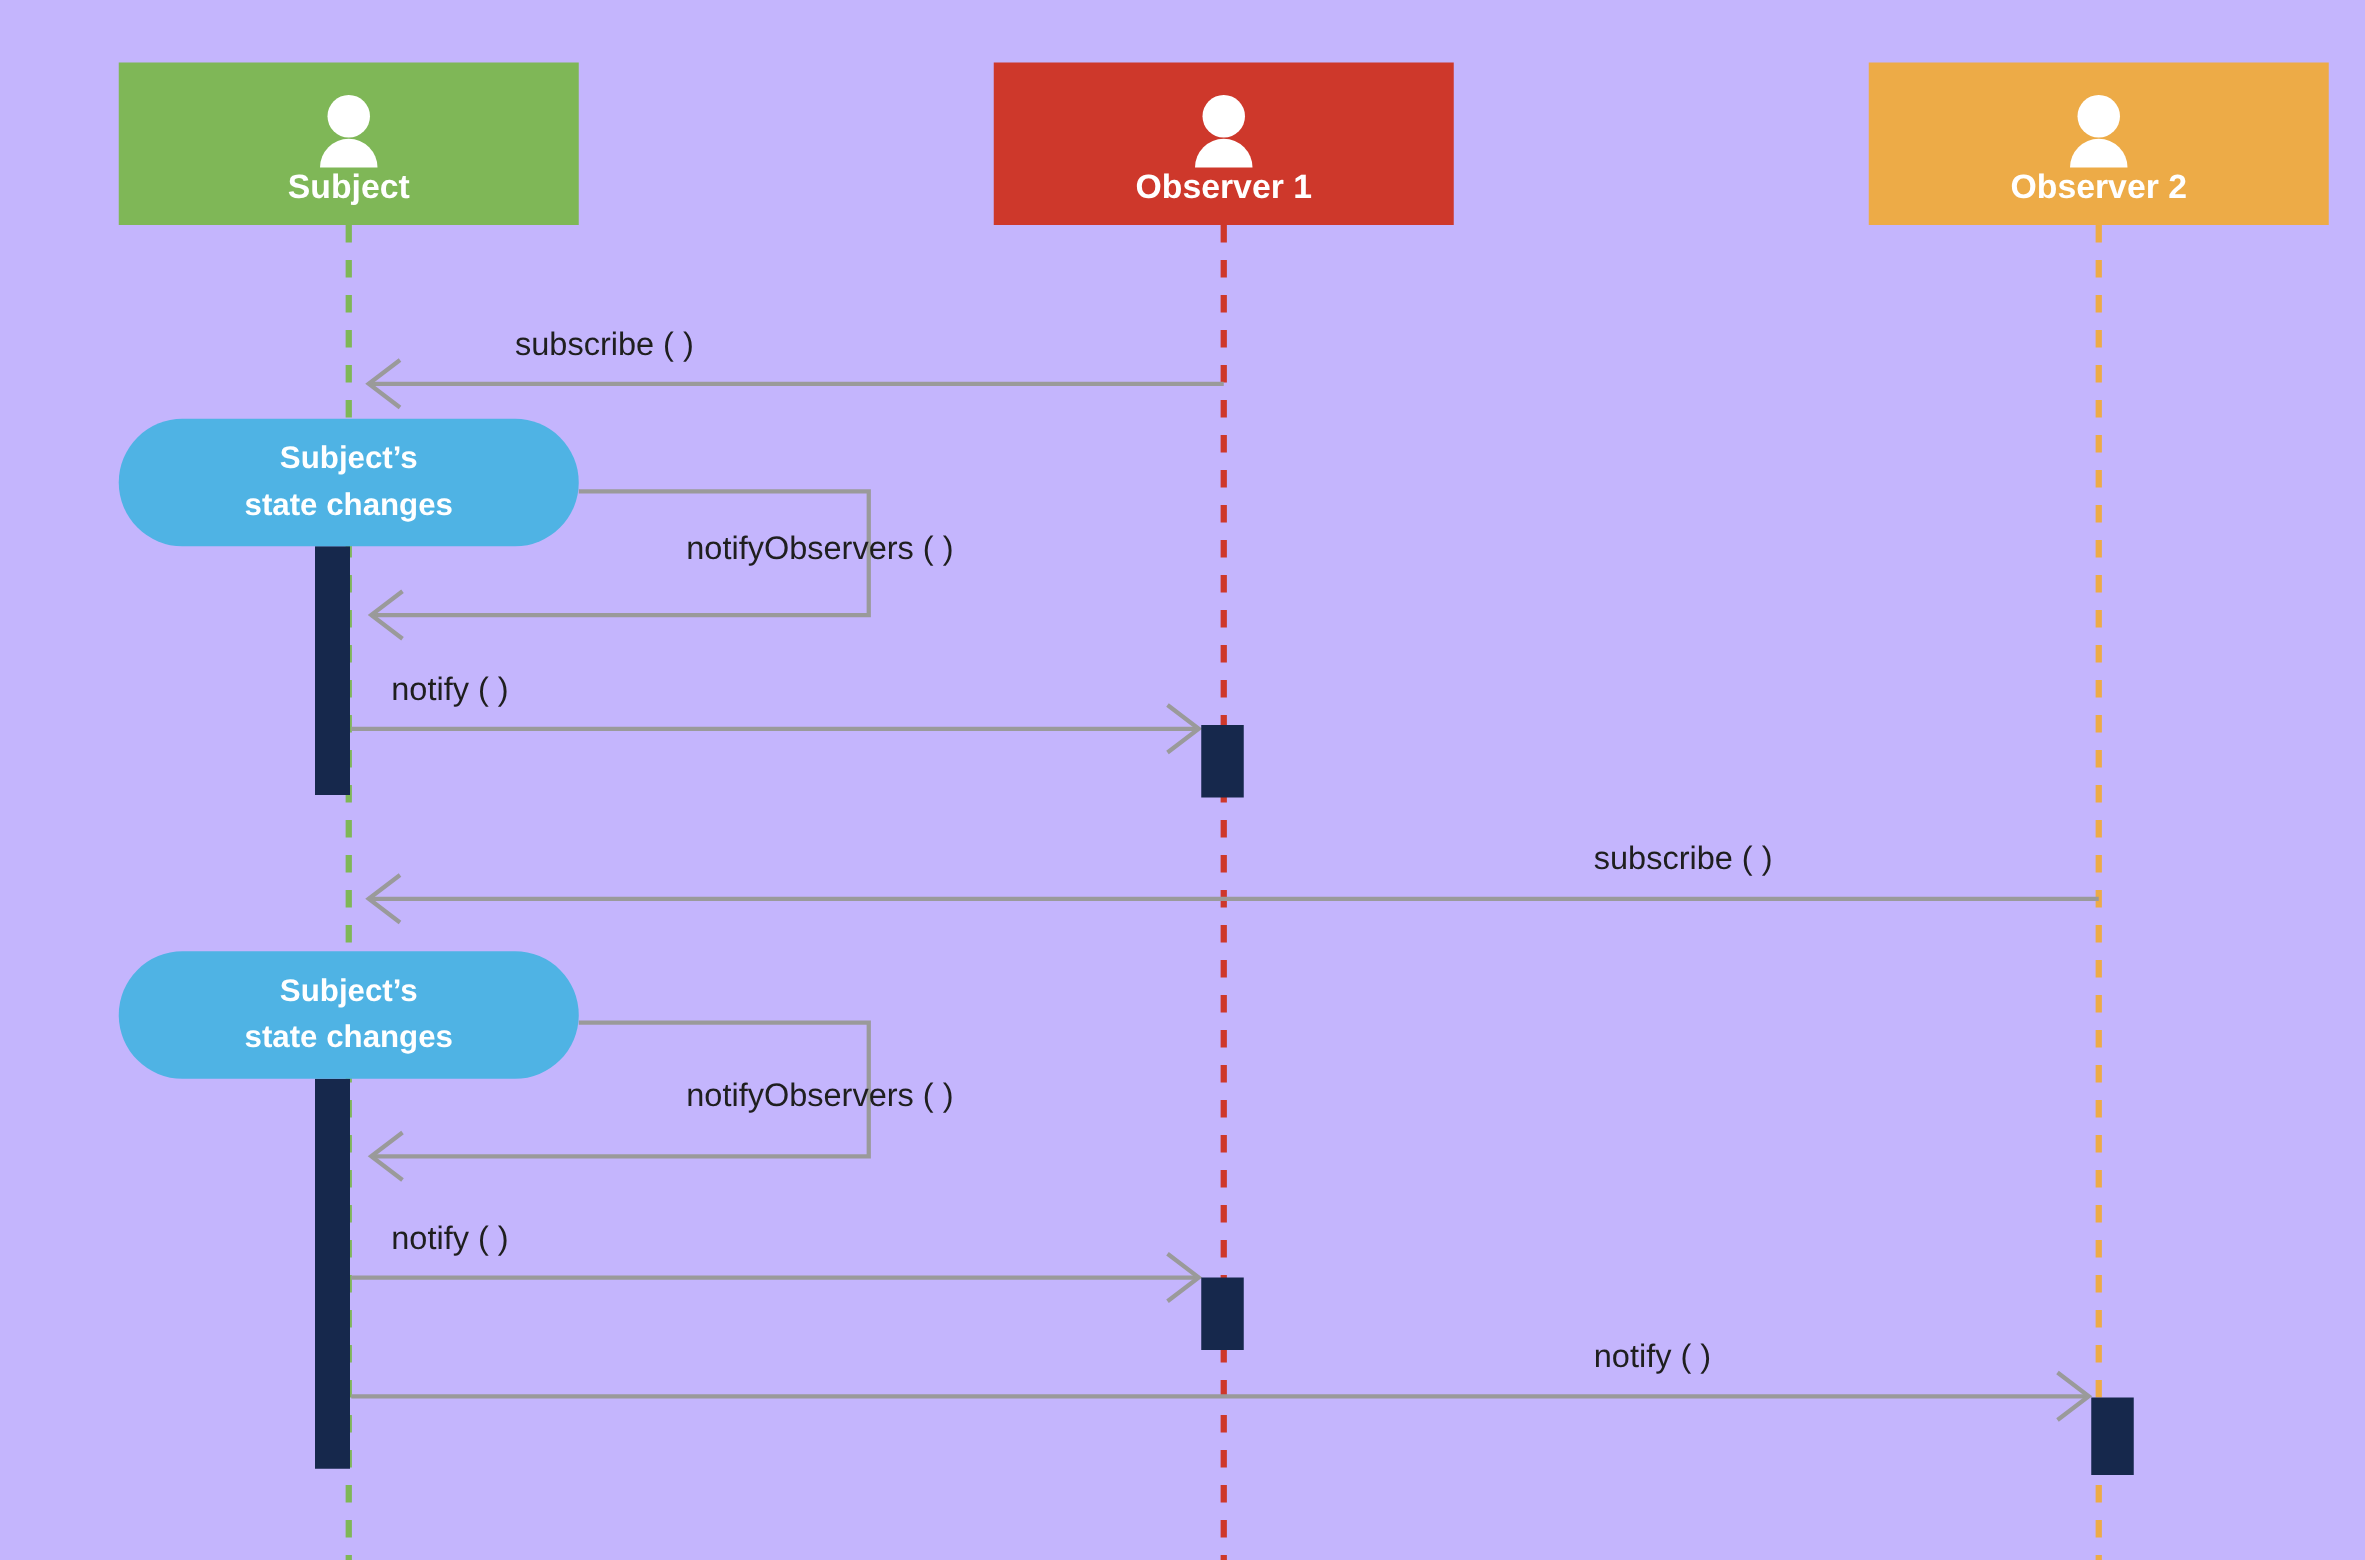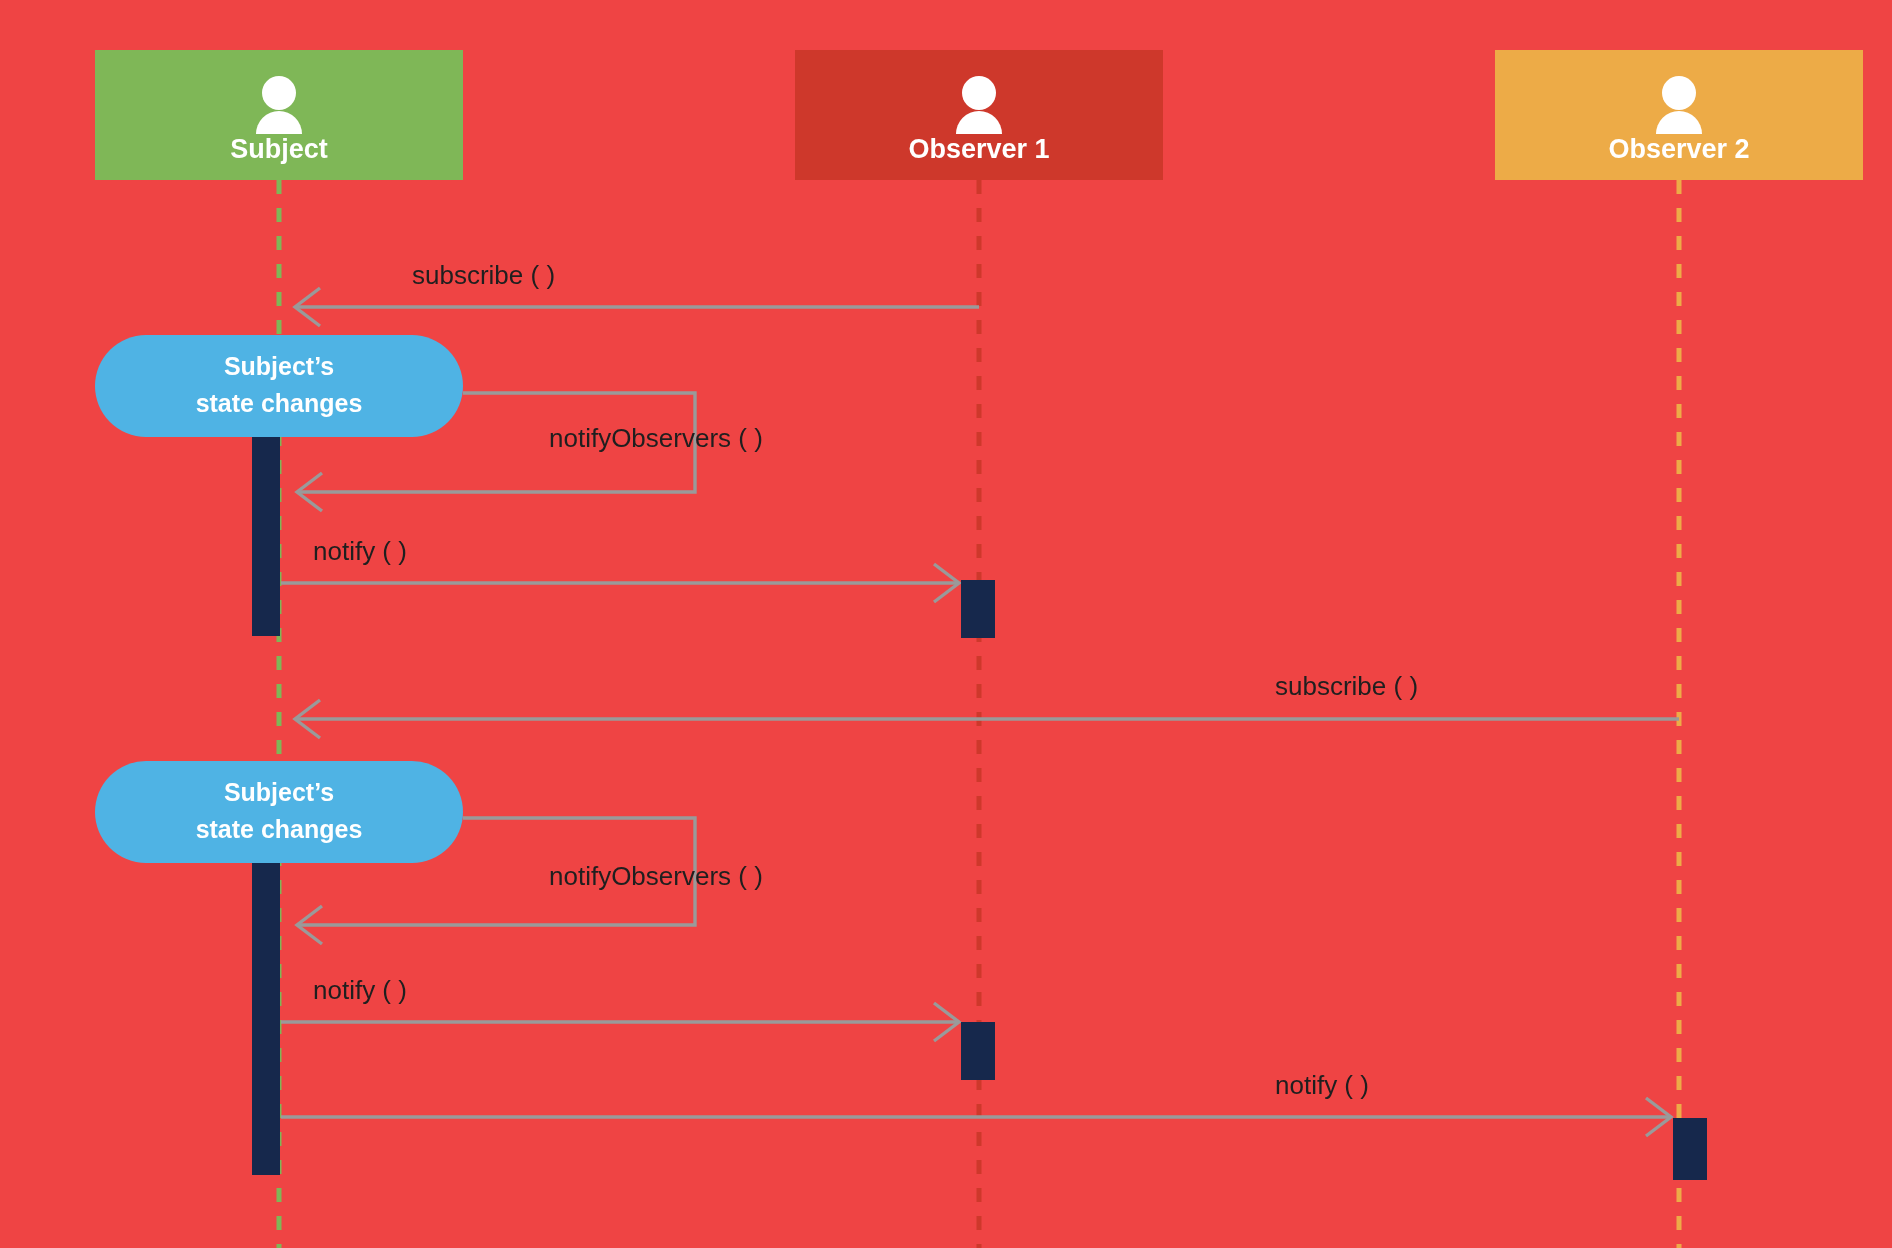--- a/index.html
+++ b/index.html
@@ -11,21 +11,21 @@
   body {
     width: 1892px;
     height: 1248px;
     font-family: "Liberation Sans", sans-serif;
     overflow: hidden;
   }
   #diagram-root {
     position: relative;
     width: 1892px;
     height: 1248px;
-    background: #ef4444;
+    background: #c4b5fd;
   }
   svg.diagram-canvas {
     display: block;
     width: 1892px;
     height: 1248px;
   }
   .actor-title {
     font-family: "Liberation Sans", sans-serif;
     font-size: 27px;
     font-weight: bold;

